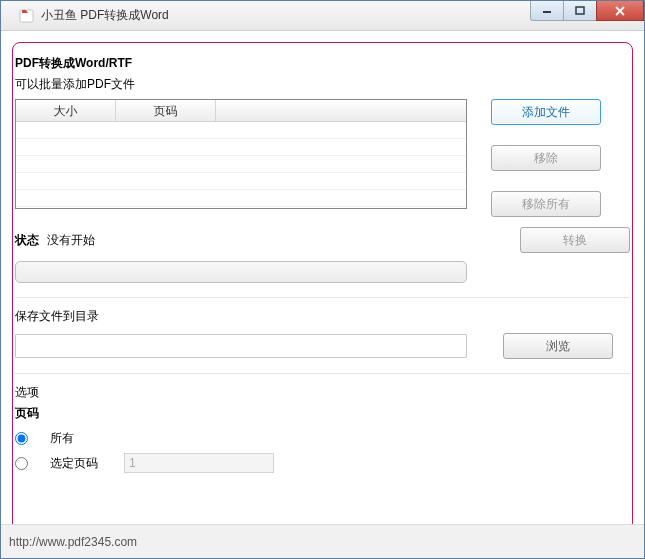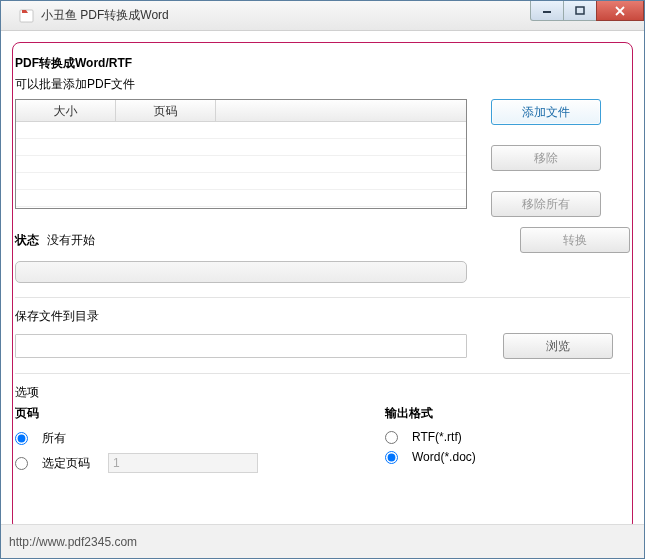--- a/index.html
+++ b/index.html
@@ -170,21 +170,21 @@
   }
   .opts-col {
     display: flex;
     flex-direction: column;
     gap: 6px;
   }
   .opts-col .subhead { font-weight: bold; margin-bottom: 2px; }
   .radio-row {
     display: flex;
     align-items: center;
-    gap: 12px;
+    gap: 20px;
   }
   .radio-row input[type=radio] { margin-right: 2px; }
   .page-spec {
     width: 150px;
     height: 20px;
     border: 1px solid #d4d4d4;
     background: #f4f4f4;
     color: #aaa;
     margin-left: 6px;
     padding: 0 4px;
@@ -296,30 +296,19 @@
         <input type="radio" name="pages" checked="" style="">
         <span>所有</span>
       </label>
       <label class="radio-row">
         <input type="radio" name="pages" style="">
         <span>选定页码</span>
         <input type="text" class="page-spec" disabled="" value="1" style="">
       </label>
     </div>
 
-    <div class="opts-col">
-      <div class="subhead">输出格式</div>
-      <label class="radio-row">
-        <input type="radio" name="fmt" style="">
-        <span>RTF(*.rtf)</span>
-      </label>
-      <label class="radio-row">
-        <input type="radio" name="fmt" checked="" style="">
-        <span>Word(*.doc)</span>
-      </label>
-    </div>
   </div>
 
 </div>
 
 <div class="footer">
   <span>http://www.pdf2345.com</span>
 </div>
 
 </body></html>

